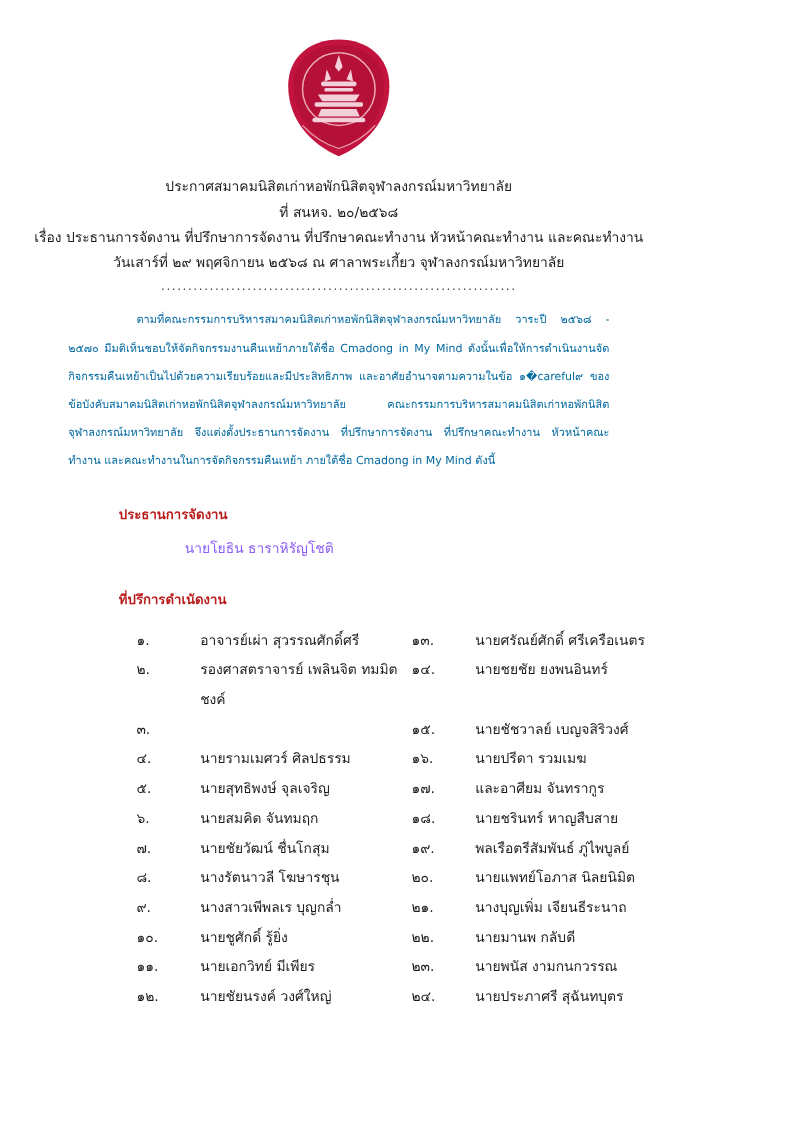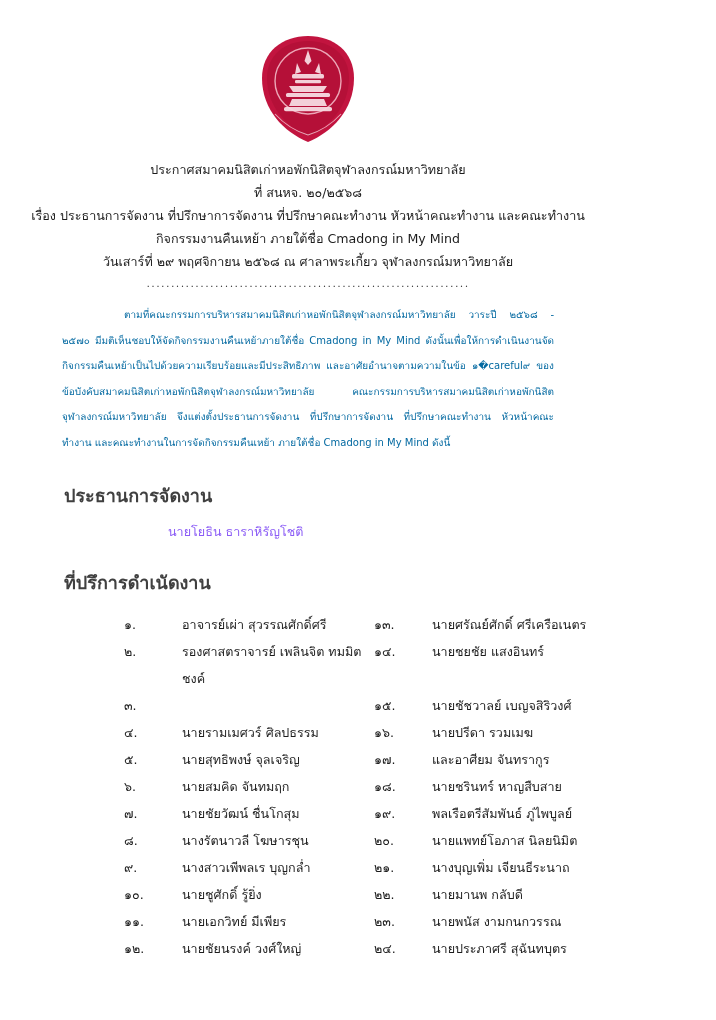--- a/index.html
+++ b/index.html
@@ -66,25 +66,25 @@
     text-justify: inter-word;
     color: #0369a1;
   }
   .para .indent {
     display: inline-block;
     width: 62px;
   }
 
   
   .section-head {
-    font-size: 18px;
+    font-size: 12px;
     font-weight: bold;
-    margin-left: 64px;
+    margin-left: 108px;
     margin-top: 26px;
-    color: #404040;
+    color: #b91c1c;
   }
   .chair-name {
     font-size: 12.6px;
     margin-left: 168px;
     margin-top: 12px;
     color: #8b5cf6;
   }
 
   
   .adv-list {
@@ -144,21 +144,20 @@
 
         <path d="M19 80 C30 92 42 98 52 101 C62 98 74 92 85 80" fill="none" stroke="#f3ccd6" stroke-width="1.1" opacity="0.8"></path>
       </svg>
     </div>
   </div>
 
   <div class="doc-head">
     <div>ประกาศสมาคมนิสิตเก่าหอพักนิสิตจุฬาลงกรณ์มหาวิทยาลัย</div>
     <div>ที่ สนหจ. ๒๐/๒๕๖๘</div>
     <div>เรื่อง ประธานการจัดงาน ที่ปรึกษาการจัดงาน ที่ปรึกษาคณะทำงาน หัวหน้าคณะทำงาน และคณะทำงาน</div>
-    <div>กิจกรรมงานคืนเหย้า ภายใต้ชื่อ Cmadong in My Mind</div>
     <div>วันเสาร์ที่ ๒๙ พฤศจิกายน ๒๕๖๘ ณ ศาลาพระเกี้ยว จุฬาลงกรณ์มหาวิทยาลัย</div>
   </div>
 
   <div class="dotline">..................................................................</div>
 
   <div class="body-block">
     <p class="para"><span class="indent"></span><span>ตามที่คณะกรรมการบริหารสมาคมนิสิตเก่าหอพักนิสิตจุฬาลงกรณ์มหาวิทยาลัย วาระปี ๒๕๖๘ - ๒๕๗๐ มีมติเห็นชอบให้จัดกิจกรรมงานคืนเหย้าภายใต้ชื่อ Cmadong in My Mind  ดังนั้นเพื่อให้การดำเนินงานจัดกิจกรรมคืนเหย้าเป็นไปด้วยความเรียบร้อยและมีประสิทธิภาพ และอาศัยอำนาจตามความในข้อ ๑�careful๙ ของข้อบังคับสมาคมนิสิตเก่าหอพักนิสิตจุฬาลงกรณ์มหาวิทยาลัย คณะกรรมการบริหารสมาคมนิสิตเก่าหอพักนิสิตจุฬาลงกรณ์มหาวิทยาลัย จึงแต่งตั้งประธานการจัดงาน ที่ปรึกษาการจัดงาน ที่ปรึกษาคณะทำงาน หัวหน้าคณะทำงาน และคณะทำงานในการจัดกิจกรรมคืนเหย้า ภายใต้ชื่อ Cmadong in My Mind ดังนี้</span></p>
   </div>
 
   <div class="section-head">ประธานการจัดงาน</div>
@@ -177,21 +176,21 @@
         <span class="adv-name">นายศรัณย์ศักดิ์ ศรีเครือเนตร</span>
       </div>
     </div>
     <div class="adv-row">
       <div class="adv-cell">
         <span class="adv-num">๒.</span>
         <span class="adv-name">รองศาสตราจารย์ เพลินจิต ทมมิตชงค์</span>
       </div>
       <div class="adv-cell right">
         <span class="adv-num">๑๔.</span>
-        <span class="adv-name">นายชยชัย แสงอินทร์</span>
+        <span class="adv-name">นายชยชัย ยงพนอินทร์</span>
       </div>
     </div>
     <div class="adv-row">
       <div class="adv-cell">
         <span class="adv-num">๓.</span>
       </div>
       <div class="adv-cell right">
         <span class="adv-num">๑๕.</span>
         <span class="adv-name">นายชัชวาลย์ เบญจสิริวงศ์</span>
       </div>

